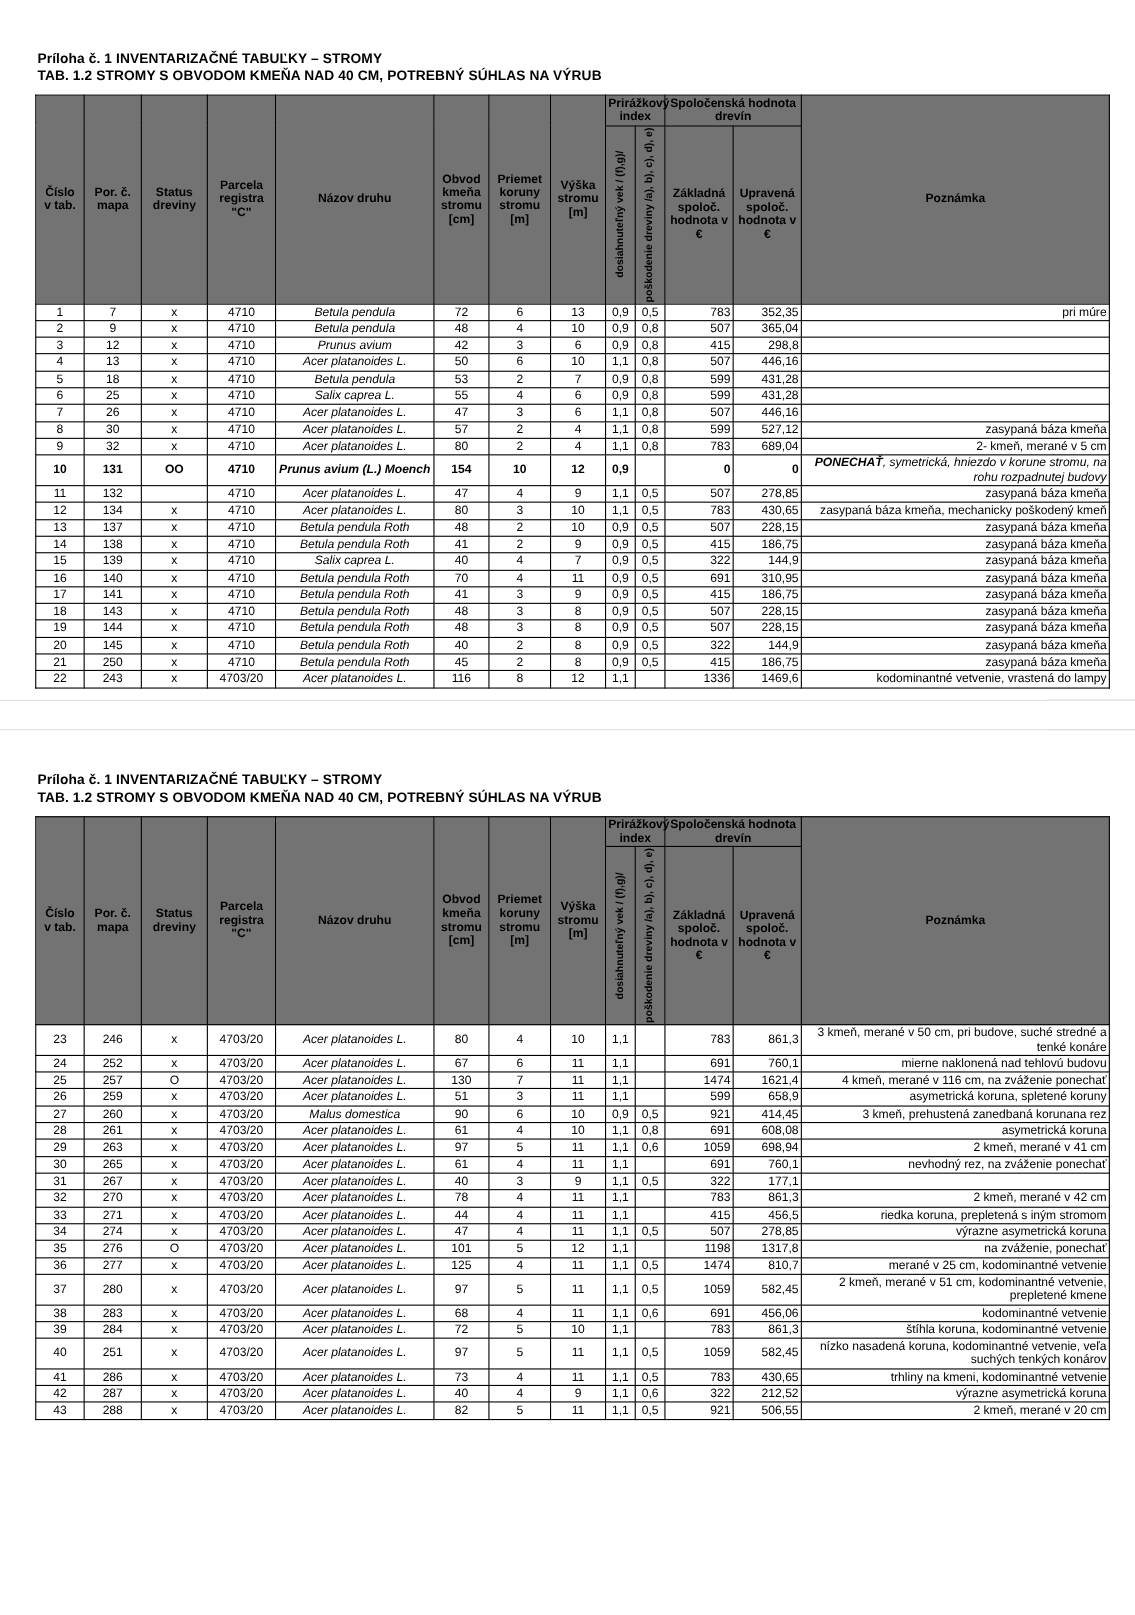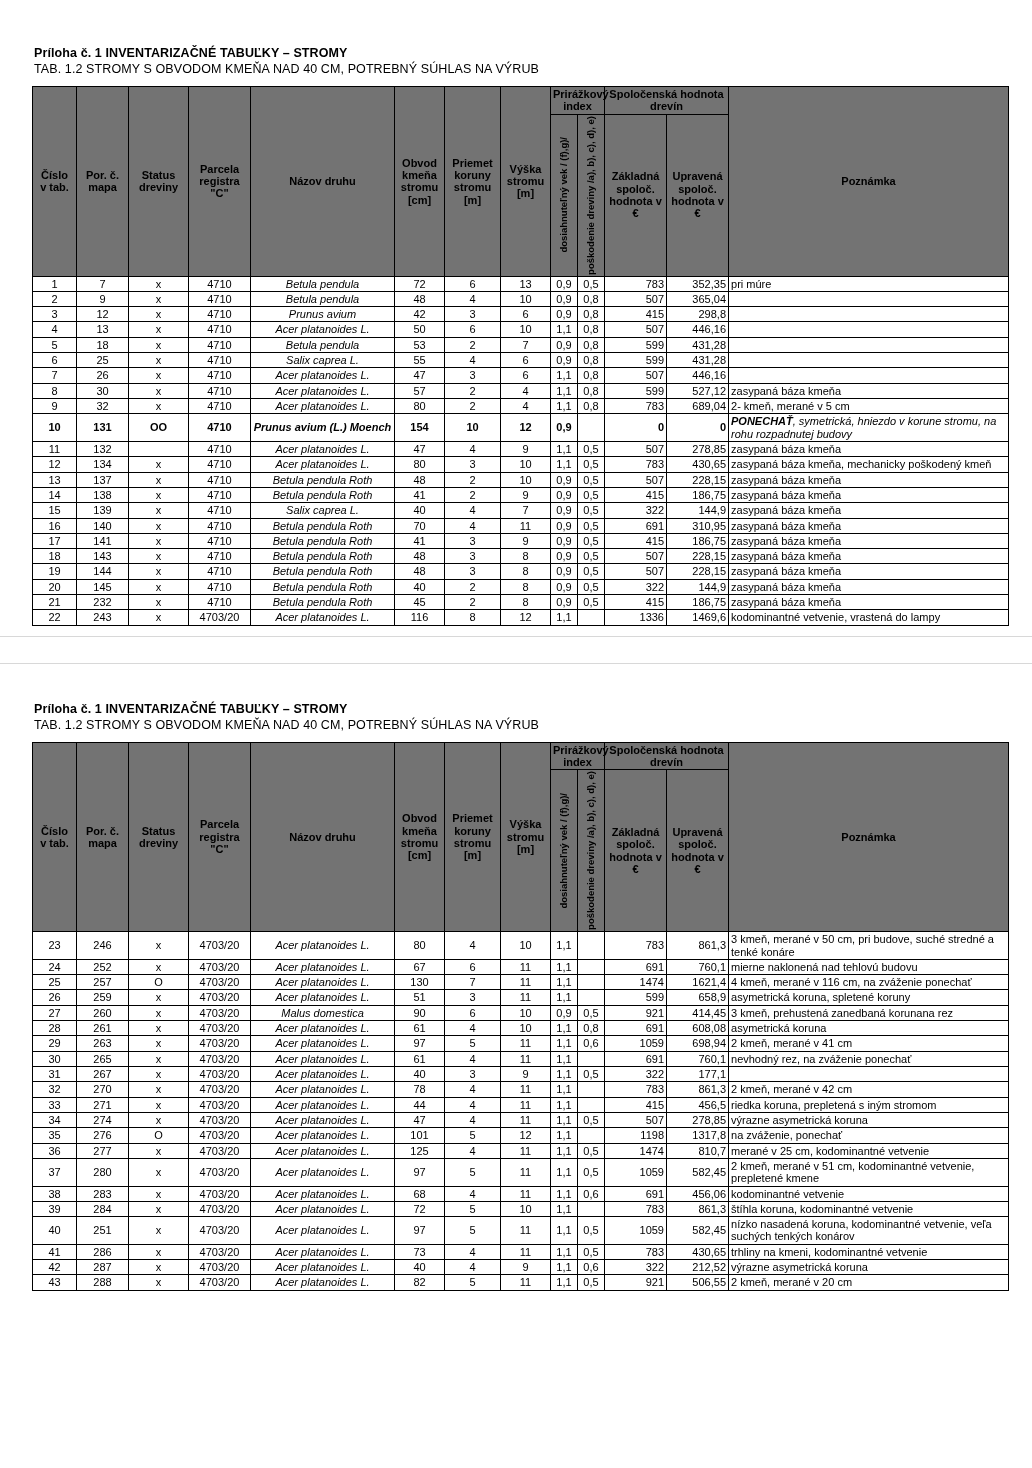--- a/index.html
+++ b/index.html
@@ -29,21 +29,21 @@
     border-bottom: 1px solid #d8d8d8;
   }
   .doc-title {
     font-size: 12.5px;
     font-weight: bold;
     margin: 0 0 2px 6px;
     letter-spacing: 0.1px;
   }
   .doc-subtitle {
     font-size: 12.5px;
-    font-weight: normal;
+    font-weight: bold;
     margin: 0 0 10px 6px;
     letter-spacing: 0.1px;
   }
   table.inv {
     border-collapse: collapse;
     width: 976px;
     margin-left: 4px;
     table-layout: fixed;
   }
   table.inv th, table.inv td {
@@ -70,21 +70,21 @@
     white-space: nowrap;
     font-size: 9.5px;
     font-weight: bold;
     line-height: 1.1;
     margin: 0 auto;
     text-align: center;
   }
   .cell-c { text-align: center; }
   .cell-r { text-align: right; padding-right: 3px; }
   td.species { font-style: italic; text-align: center; padding-left: 3px; }
-  td.note { text-align: left; padding-left: 3px; font-size: 10.5px; }
+  td.note { text-align: right; padding-left: 3px; font-size: 10.5px; }
   tr.bold td { font-weight: bold; }
   tr.bold td.note { font-weight: normal; font-style: italic; }
   tr.bold td.note b { font-weight: bold; }
   
   col.c1 { width: 44px; }
   col.c2 { width: 52px; }
   col.c3 { width: 60px; }
   col.c4 { width: 62px; }
   col.c5 { width: 144px; }
   col.c6 { width: 50px; }
@@ -477,21 +477,21 @@
           <td class="cell-c">2</td>
           <td class="cell-c">8</td>
           <td class="cell-c">0,9</td>
           <td class="cell-c">0,5</td>
           <td class="cell-r">322</td>
           <td class="cell-r">144,9</td>
           <td class="note">zasypaná báza kmeňa</td>
         </tr>
         <tr>
           <td class="cell-c">21</td>
-          <td class="cell-c">232</td>
+          <td class="cell-c">250</td>
           <td class="cell-c">x</td>
           <td class="cell-c">4710</td>
           <td class="species">Betula pendula Roth</td>
           <td class="cell-c">45</td>
           <td class="cell-c">2</td>
           <td class="cell-c">8</td>
           <td class="cell-c">0,9</td>
           <td class="cell-c">0,5</td>
           <td class="cell-r">415</td>
           <td class="cell-r">186,75</td>

